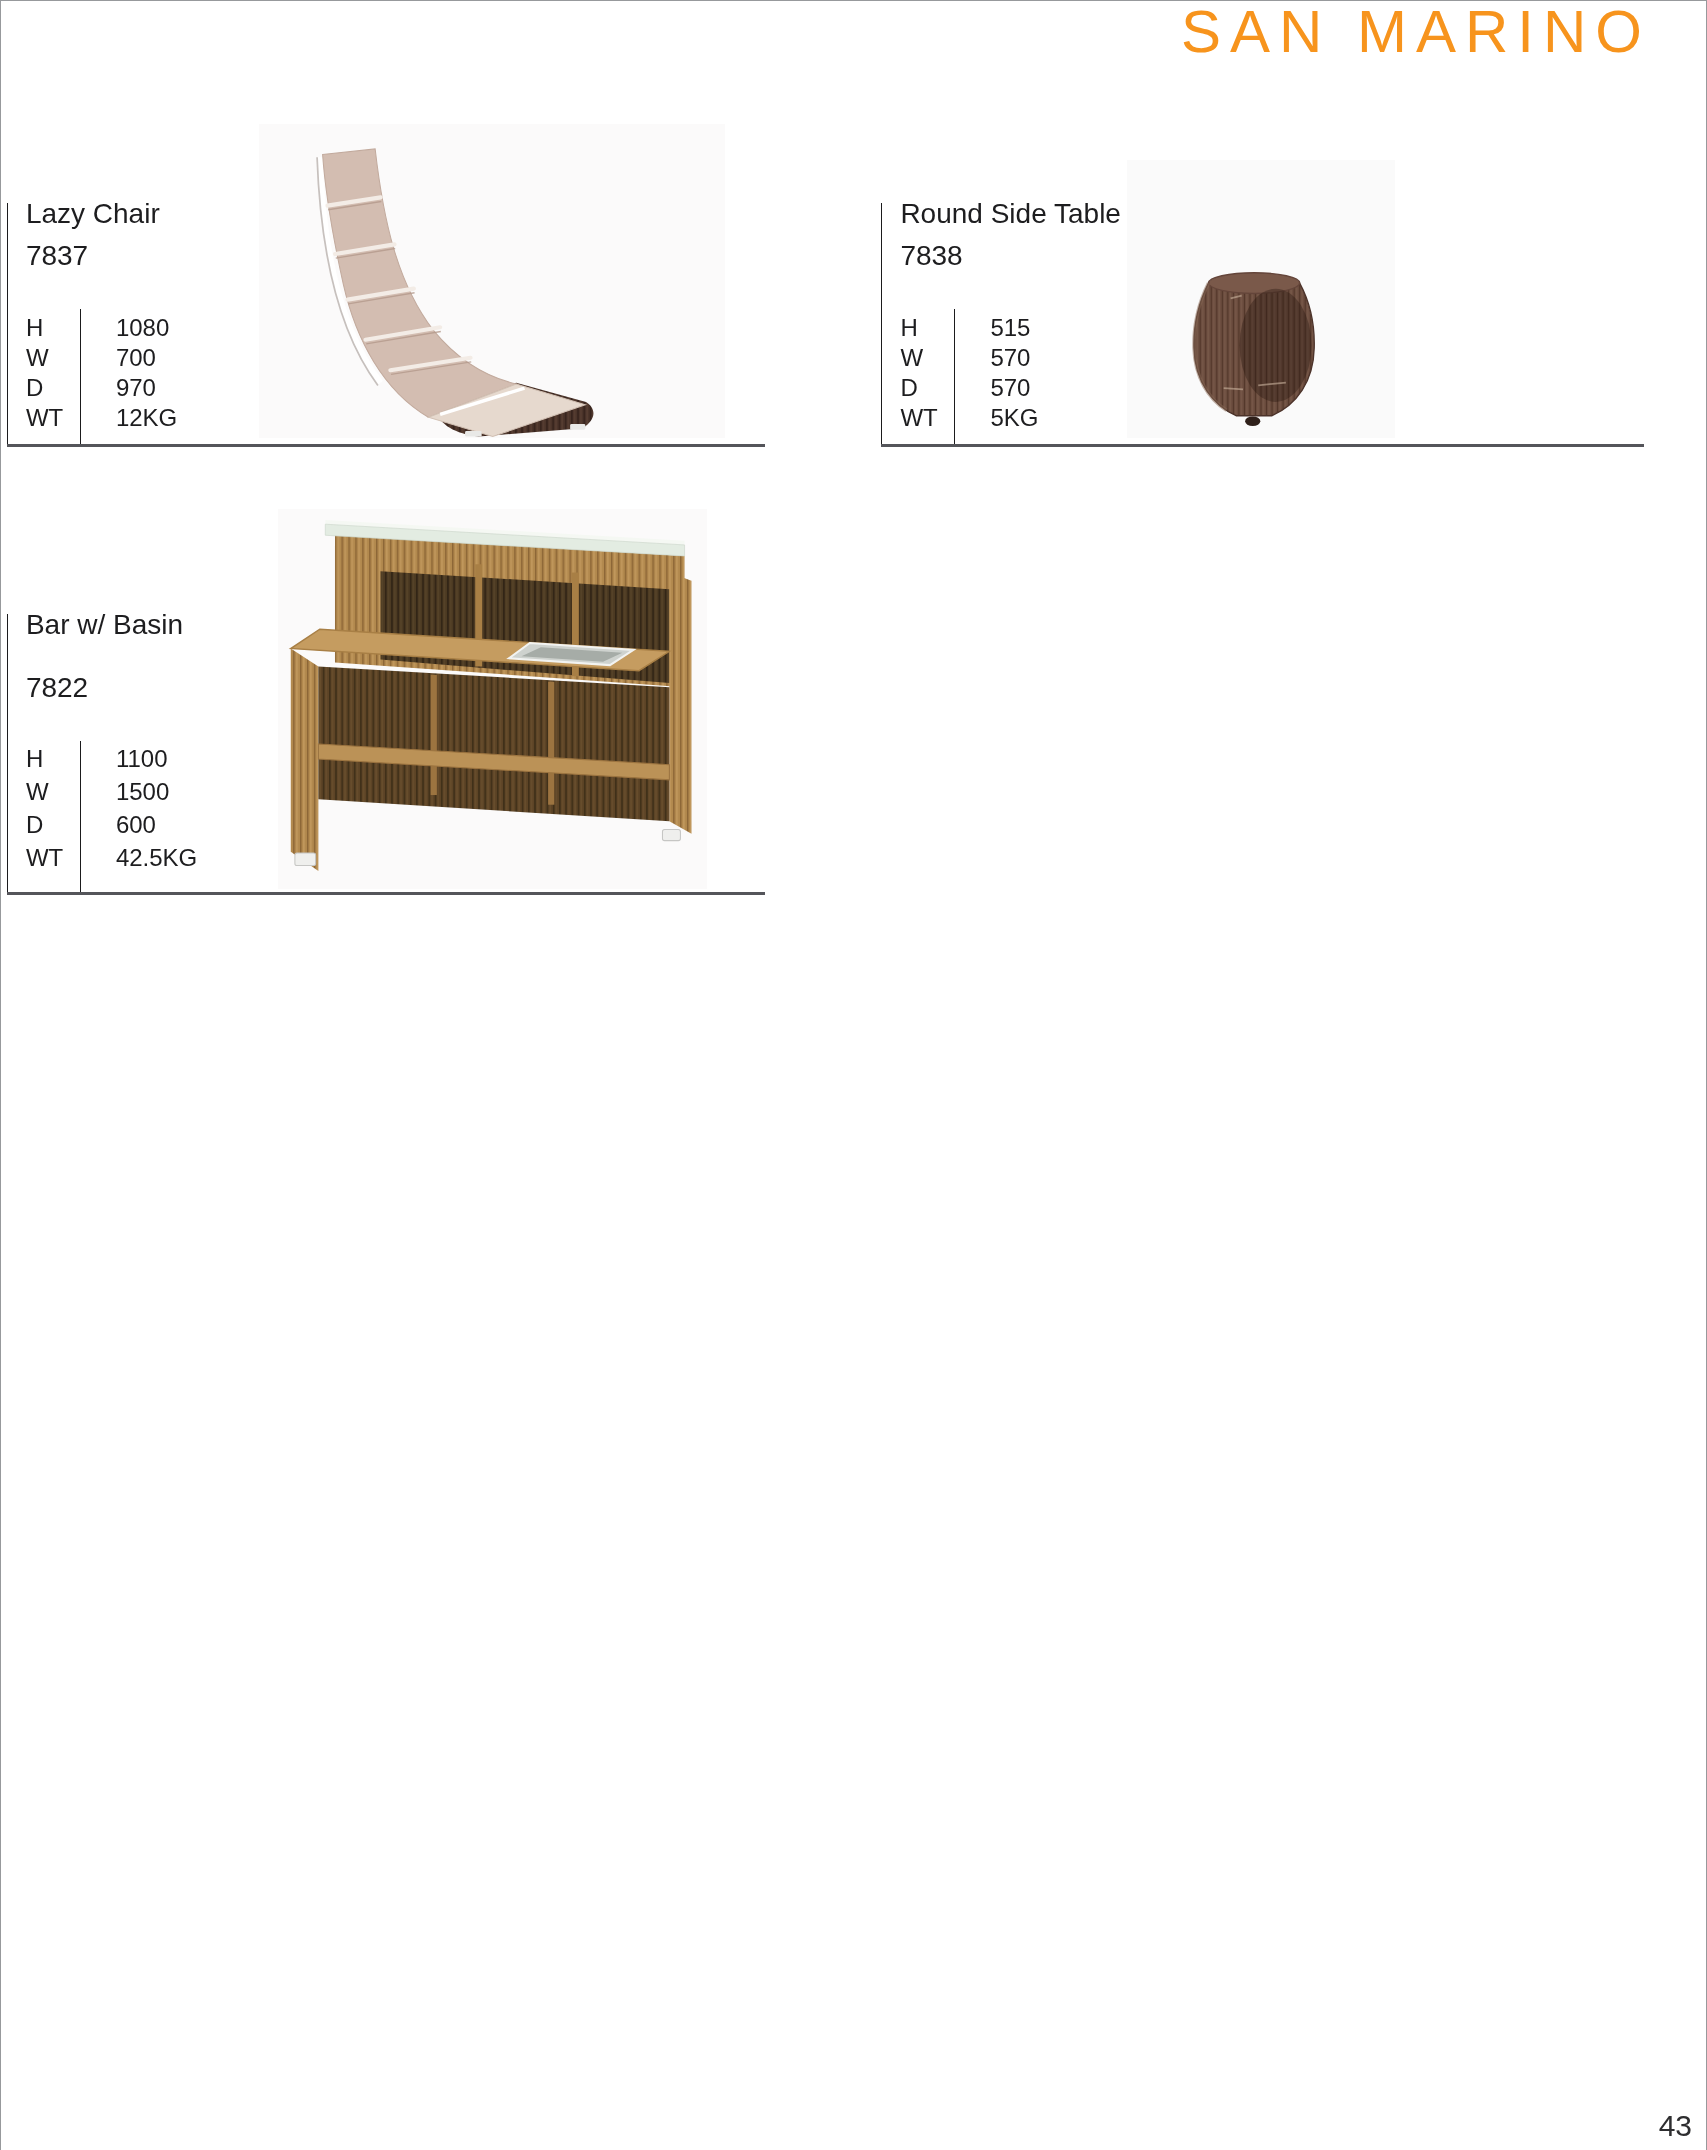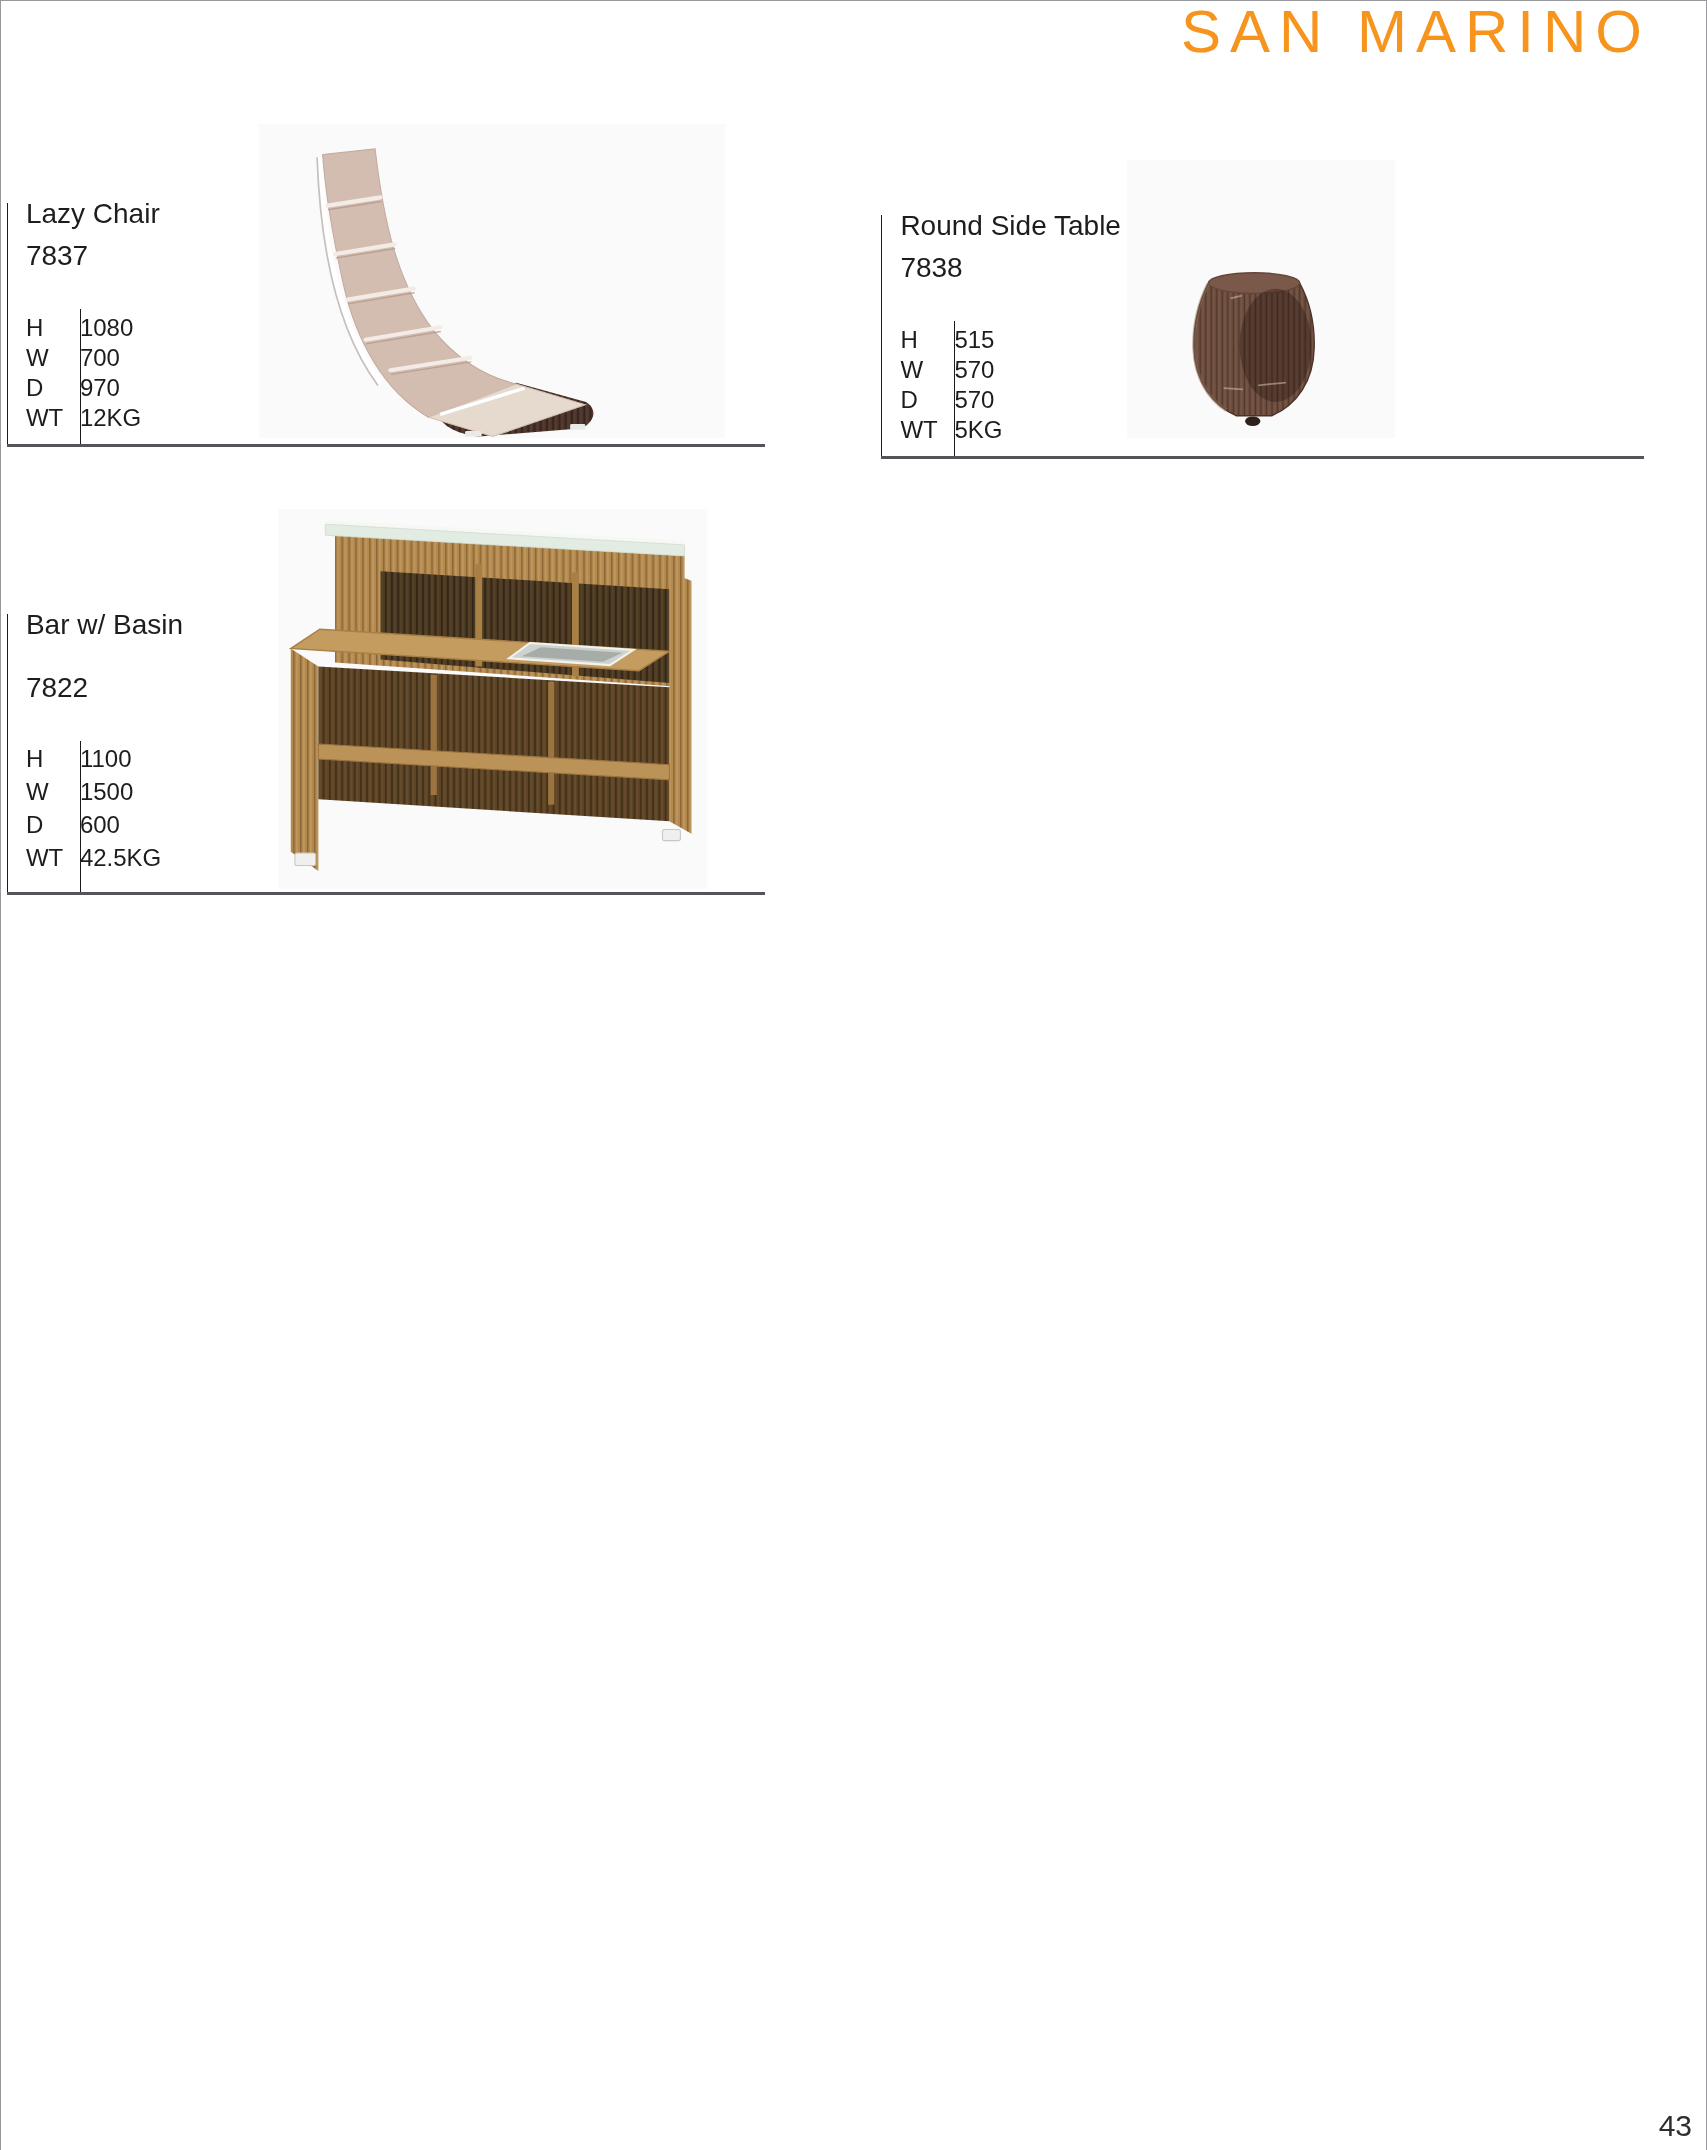--- a/index.html
+++ b/index.html
@@ -35,21 +35,21 @@
     position: absolute;
     right: 14px;
     bottom: 7px;
     font-size: 30px;
     color: #2e2e30;
   }
 
   
   .card { position: absolute; }
   .card1 { left: 5.5px;    top: 202px; width: 758px; height: 241px; }
-  .card2 { left: 880px; top: 202px; width: 763px; height: 241px; margin-top: 12px; }
+  .card2 { left: 880px; top: 202px; width: 763px; height: 241px; }
   .card3 { left: 5.5px;    top: 613px; width: 758px; height: 278px; }
 
   .vrule {
     position: absolute;
     left: 0; top: 0; bottom: 0;
     width: 1.4px;
     background: #1b1b1d;
   }
   .hrule {
     position: absolute;
@@ -77,21 +77,21 @@
   .card1 .pcode, .card2 .pcode { top: 38px; }
   .card3 .pcode { top: 59px; }
 
   .specs { position: absolute; left: 19.4px; }
   .card1 .specs, .card2 .specs { top: 111px; }
   .card3 .specs { top: 131px; }
 
   .srow { display: flex; align-items: flex-start; height: 30px; font-size: 24px; }
   .card3 .srow { height: 33px; }
   .slabel { width: 54px; }
-  .svalue { }
+  .svalue { padding-left: 36px; }
 
   .sdivider {
     position: absolute;
     left: 73px; bottom: 0;
     width: 1.4px;
     background: #1b1b1d;
   }
   .card1 .sdivider, .card2 .sdivider { top: 106px; }
   .card3 .sdivider { top: 127px; }
 

